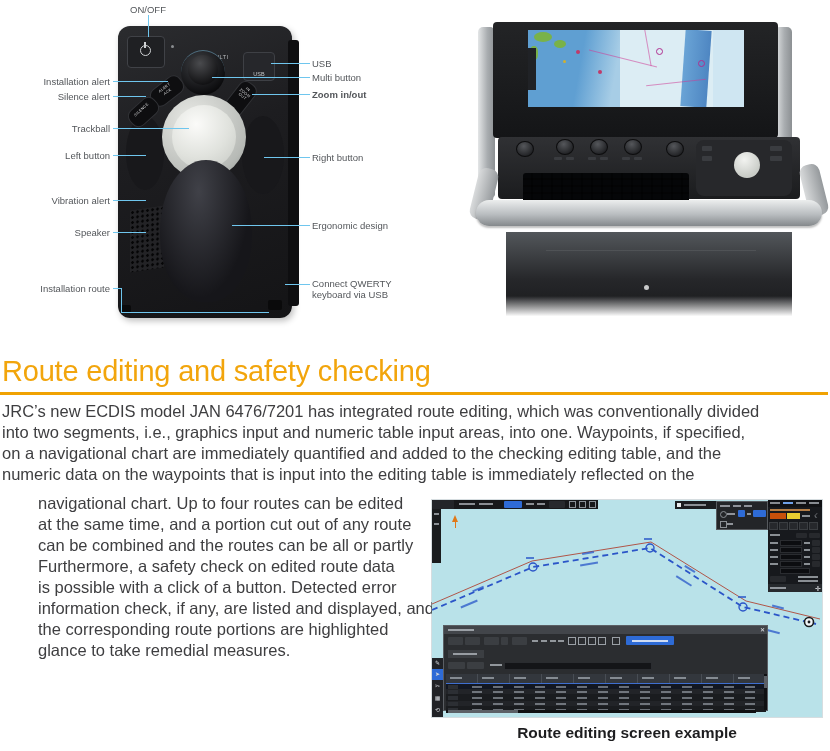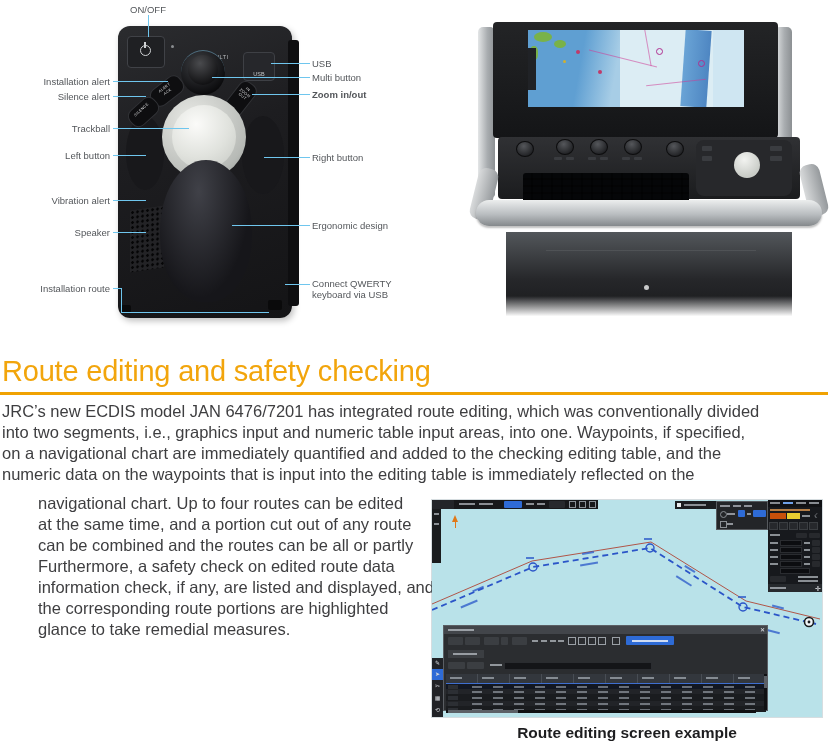--- a/index.html
+++ b/index.html
@@ -257,20 +257,21 @@
     <div>into two segments, i.e., graphics input and numeric table input areas, into one. Waypoints, if specified,</div>
     <div>on a navigational chart are immediately quantified and added to the checking editing table, and the</div>
     <div>numeric data on the waypoints that is input into the editing table is immediately reflected on the</div>
   </div>
 
   <div class="para" style="left:2px;top:493px;width:428px;margin-left:36px;">
     <div>navigational chart. Up to four routes can be edited</div>
     <div>at the same time, and a portion cut out of any route</div>
     <div>can be combined and the routes can be all or partly</div>
     <div>Furthermore, a safety check on edited route data</div>
+    <div>is possible with a click of a button. Detected error</div>
     <div>information check, if any, are listed and displayed, and</div>
     <div>the corresponding route portions are highlighted</div>
     <div>glance to take remedial measures.</div>
   </div>
 
   <div class="shot">
 
     <svg width="390" height="217" style="position:absolute;left:0;top:0;" viewBox="0 0 390 217">
       <polyline points="0,104 100,61 219,42 314,101 388,119" fill="none" stroke="#b05548" stroke-width="1"></polyline>
       <polyline points="0,110 101,67 218,48 311,107 384,124" fill="none" stroke="#2b55c8" stroke-width="1.8" stroke-dasharray="6 4"></polyline>

